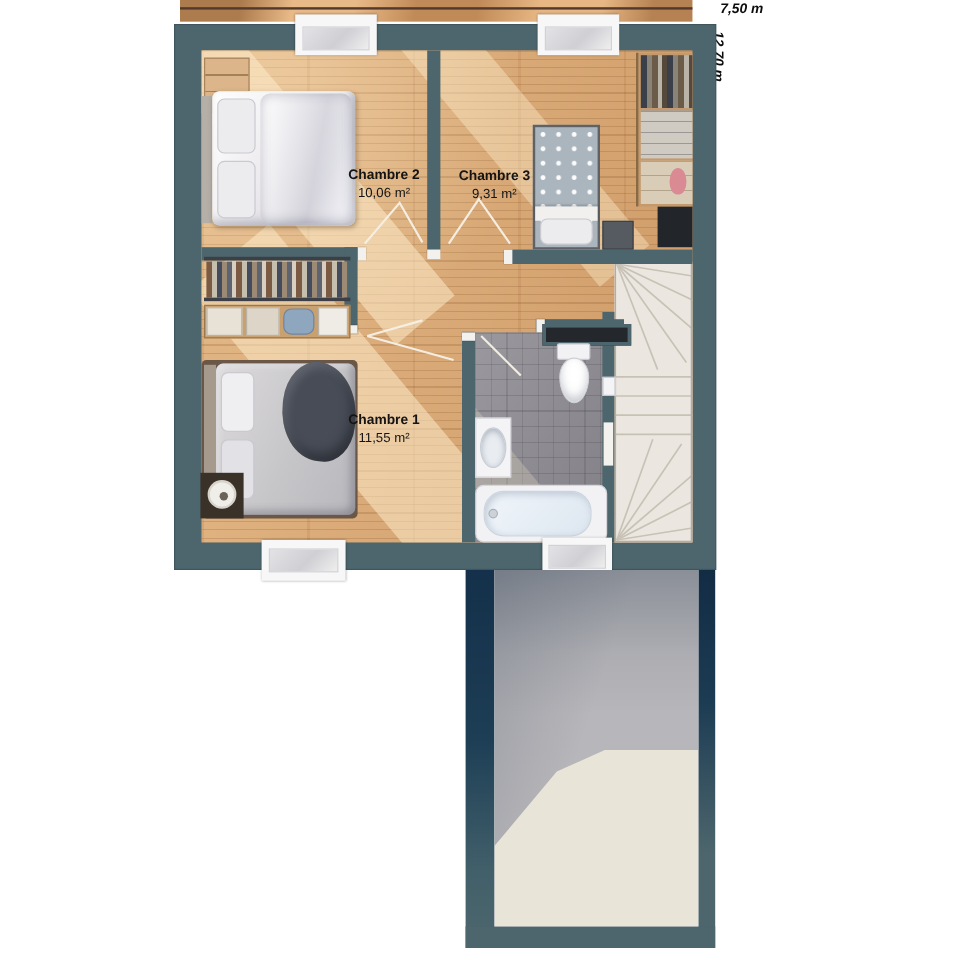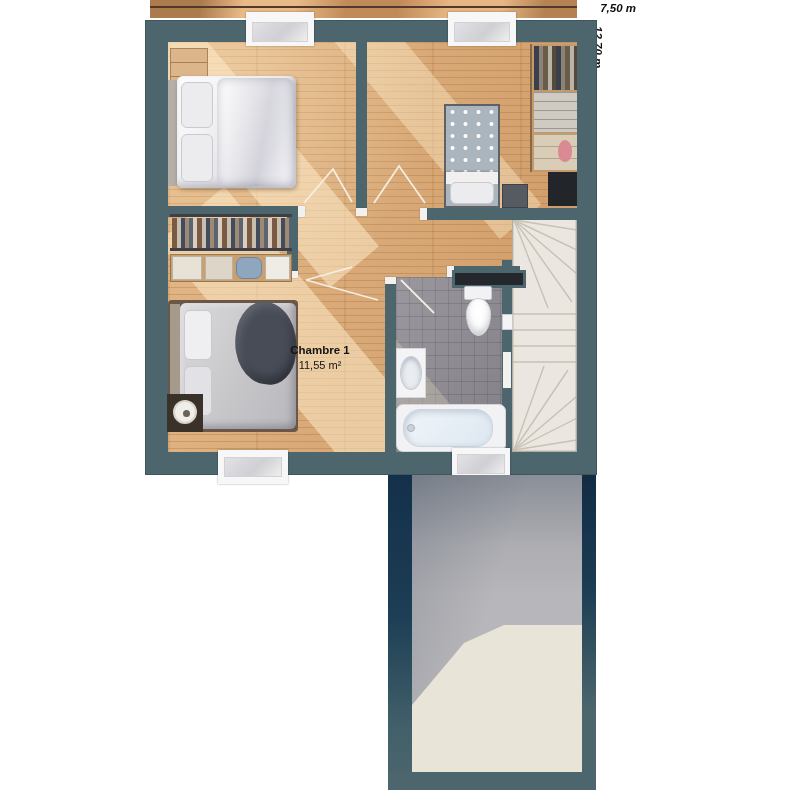--- a/index.html
+++ b/index.html
@@ -190,18 +190,26 @@
     <div class="abs" style="left:194px;top:0;width:14px;height:315px;background:linear-gradient(to bottom,#122c44 0%,#1c3c53 35%,#4d666d 75%);"></div>
     <div class="abs wall" style="left:0;top:297px;width:208px;height:18px;"></div>
     <div class="abs" style="left:24px;top:0;width:170px;height:297px;background:#b7b6ba;
                 background-image:linear-gradient(to bottom, rgba(35,52,72,0.30), rgba(35,52,72,0.07) 70px, rgba(0,0,0,0) 120px),
                                  linear-gradient(108deg, rgba(35,52,72,0.20), rgba(0,0,0,0) 45%);">
       <div class="abs" style="left:0;top:0;width:170px;height:297px;background:#e9e4d8;
                   clip-path:polygon(0px 230px, 52px 168px, 92px 150px, 170px 150px, 170px 297px, 0px 297px);"></div>
     </div>
   </div>
 
+  <div class="room-label" style="left:258px;top:139px;">
+    <div class="nm">Chambre 2</div>
+    <div class="ar">10,06 m²</div>
+  </div>
+  <div class="room-label" style="left:350px;top:140px;">
+    <div class="nm">Chambre 3</div>
+    <div class="ar">9,31 m²</div>
+  </div>
   <div class="room-label" style="left:258px;top:343px;">
     <div class="nm">Chambre 1</div>
     <div class="ar">11,55 m²</div>
   </div>
 
 </div>
 
 </body></html>

